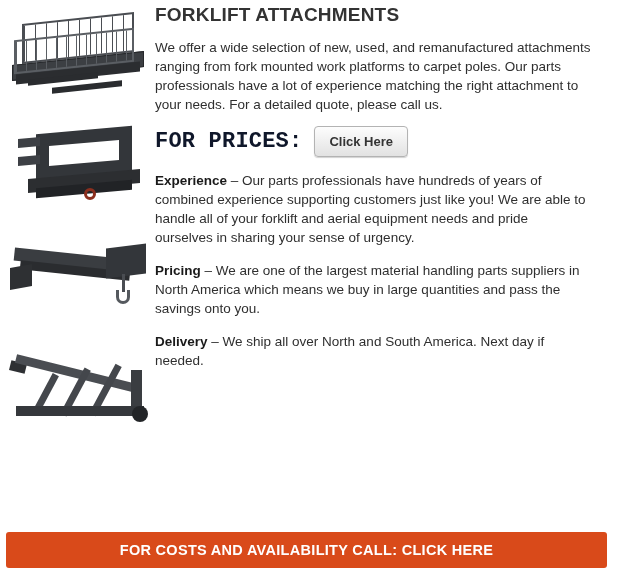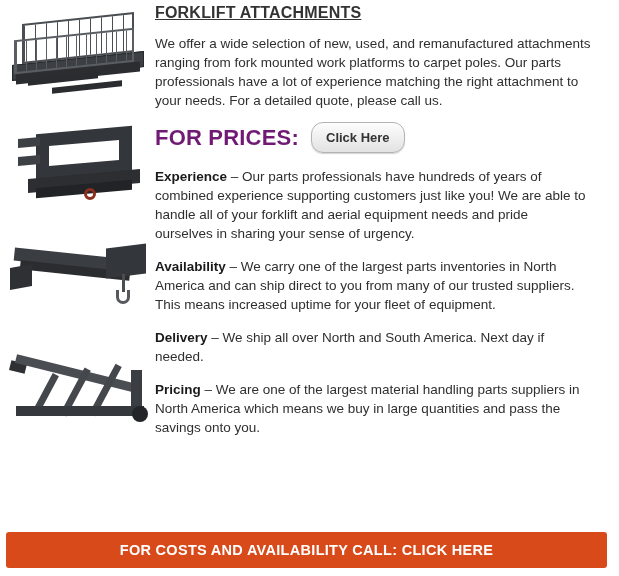--- a/index.html
+++ b/index.html
@@ -35,50 +35,50 @@
     padding-right: 14px;
   }
   .prod-img {
     width: 148px;
     height: 92px;
     margin: 0 0 18px 4px;
     position: relative;
     overflow: hidden;
   }
   h1.title {
-    font-size: 16px;
+    font-size: 19px;
     font-weight: bold;
     color: #333333;
     margin: 4px 0 10px 0;
     letter-spacing: 0.2px;
-    text-decoration: underline;
   }
   p.intro {
     font-size: 13.5px;
     line-height: 19px;
     margin: 12px 0 12px 0;
     color: #2f2f2f;
   }
   .prices-row {
     display: flex;
     align-items: center;
     margin: 4px 0 14px 0;
   }
   .prices-label {
     font-size: 22px;
     font-weight: bold;
-    color: #701a75;
+    color: #0f172a;
     margin-right: 12px;
     letter-spacing: 0.2px;
+    font-family: Liberation Mono, monospace;
   }
   .click-btn {
     display: inline-block;
     background: linear-gradient(#fdfdfd, #e2e2e2);
     border: 1px solid #b3b3b3;
-    border-radius: 12px;
+    border-radius: 4px;
     box-shadow: 0 1px 1px rgba(0,0,0,0.18);
     padding: 7px 14px;
     font-size: 13px;
     font-weight: bold;
     color: #333333;
     cursor: pointer;
   }
   .feature {
     font-size: 13.5px;
     line-height: 19px;
@@ -235,25 +235,24 @@
 
       <p class="intro">We offer a wide selection of new, used, and remanufactured attachments ranging from fork mounted work platforms to carpet poles. Our parts professionals have a lot of experience matching the right attachment to your needs.  For a detailed quote, please call us.</p>
 
       <div class="prices-row">
         <span class="prices-label">FOR PRICES:</span>
         <span class="click-btn">Click Here</span>
       </div>
 
       <p class="feature"><b>Experience</b><span> – Our parts professionals have hundreds of years of combined experience supporting customers just like you!  We are able to handle all of your forklift and aerial equipment needs and pride ourselves in sharing your sense of urgency.</span></p>
 
-      <p class="feature"><b>Availability</b><span> – We carry one of the largest parts inventories in North America and can ship direct to you from many of our trusted suppliers. This means increased uptime for your fleet of equipment.</span></p>
-
+
+
+      <p class="feature"><b>Pricing</b><span> – We are one of the largest material handling parts suppliers in North America which means we buy in large quantities and pass the savings onto you.</span></p>
 
       <p class="feature"><b>Delivery</b><span> – We ship all over North and South America.  Next day if needed.</span></p>
-
-      <p class="feature"><b>Pricing</b><span> – We are one of the largest material handling parts suppliers in North America which means we buy in large quantities and pass the savings onto you.</span></p>
 
     </div>
   </div>
 
   <div class="cta-bar">FOR COSTS AND AVAILABILITY CALL: CLICK HERE</div>
 
 </div>
 
 </body></html>

